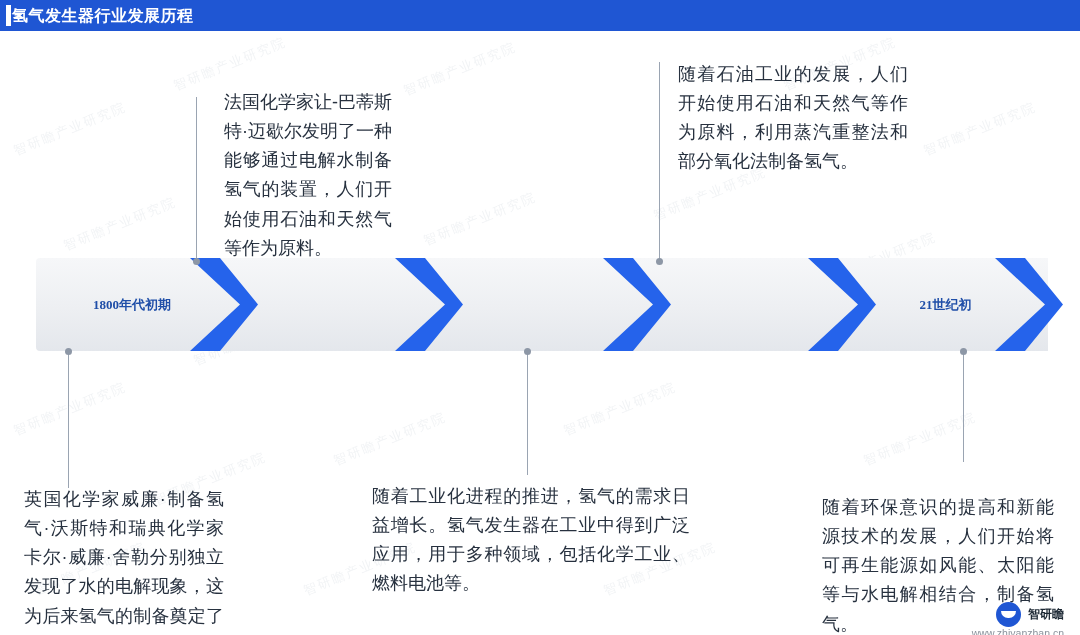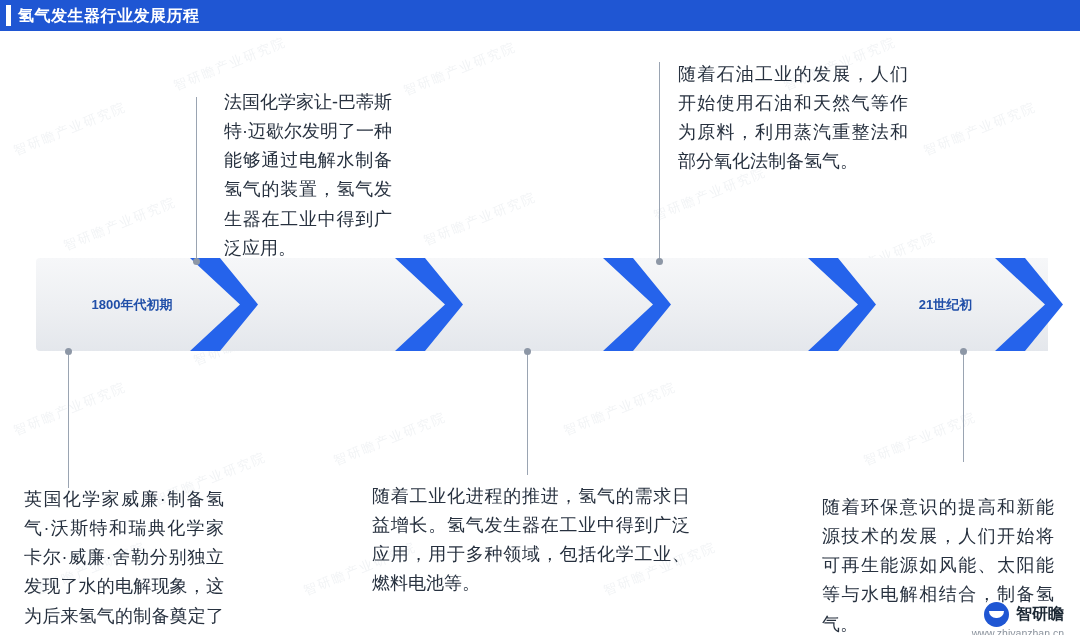--- a/index.html
+++ b/index.html
@@ -45,21 +45,21 @@
   .header-accent {
     position: absolute;
     left: 6px;
     top: 5px;
     width: 5px;
     height: 21px;
     background: #ffffff;
   }
   .header-title {
     position: absolute;
-    left: 18px;
+    left: 12px;
     top: 5px;
     color: #ffffff;
     font-size: 16px;
     font-weight: bold;
     letter-spacing: 0.5px;
     line-height: 21px;
   }
 
   
   .timeline {
@@ -82,20 +82,21 @@
   .seg-label {
     position: absolute;
     top: 36px;
     height: 22px;
     line-height: 22px;
     color: #1f4ea8;
     font-size: 13px;
     font-weight: bold;
     text-align: center;
     white-space: nowrap;
+    font-family: Liberation Serif, serif;
   }
   .chev {
     position: absolute;
     top: 0;
     width: 72px;
     height: 93px;
   }
   .chev svg { display: block; }
 
   
@@ -143,21 +144,21 @@
     content: "";
     position: absolute;
     left: 5px;
     top: 9px;
     width: 15px;
     height: 7px;
     border-radius: 0 0 8px 8px;
     background: #ffffff;
   }
   .logo-text {
-    font-size: 16px;
+    font-size: 12px;
     font-weight: bold;
     color: #1b2733;
   }
   .logo-url {
     position: absolute;
     right: 16px;
     bottom: -4px;
     font-size: 10.5px;
     color: #8a929c;
   }
@@ -232,21 +233,21 @@
 
 <div class="leader leader-v" style="left:68px;  top:352px; height:136px;"></div>
 <div class="dot" style="left:65px;  top:348px;"></div>
 
 <div class="leader leader-v" style="left:527px; top:352px; height:123px;"></div>
 <div class="dot" style="left:524px; top:348px;"></div>
 
 <div class="leader leader-v" style="left:963px; top:352px; height:110px;"></div>
 <div class="dot" style="left:960px; top:348px;"></div>
 
-<div class="callout" style="left:224px; top:88px;  width:168px;">法国化学家让-巴蒂斯特·迈歇尔发明了一种能够通过电解水制备氢气的装置，氢气发生器在工业中得到广泛应用。</div>
+<div class="callout" style="left:224px; top:88px;  width:168px;">法国化学家让-巴蒂斯特·迈歇尔发明了一种能够通过电解水制备氢气的装置，人们开始使用石油和天然气等作为原料。</div>
 
 <div class="callout" style="left:678px; top:60px;  width:230px;">随着石油工业的发展，人们开始使用石油和天然气等作为原料，利用蒸汽重整法和部分氧化法制备氢气。</div>
 
 <div class="callout" style="left:24px;  top:485px; width:200px;">英国化学家威廉·制备氢气·沃斯特和瑞典化学家卡尔·威廉·舍勒分别独立发现了水的电解现象，这为后来氢气的制备奠定了基础。</div>
 
 <div class="callout" style="left:372px; top:482px; width:318px;">随着工业化进程的推进，氢气的需求日益增长。氢气发生器在工业中得到广泛应用，用于多种领域，包括化学工业、燃料电池等。</div>
 
 <div class="callout" style="left:822px; top:485px; width:232px;margin-top:8px;">随着环保意识的提高和新能源技术的发展，人们开始将可再生能源如风能、太阳能等与水电解相结合，制备氢气。</div>
 
 <div class="footer-logo">

